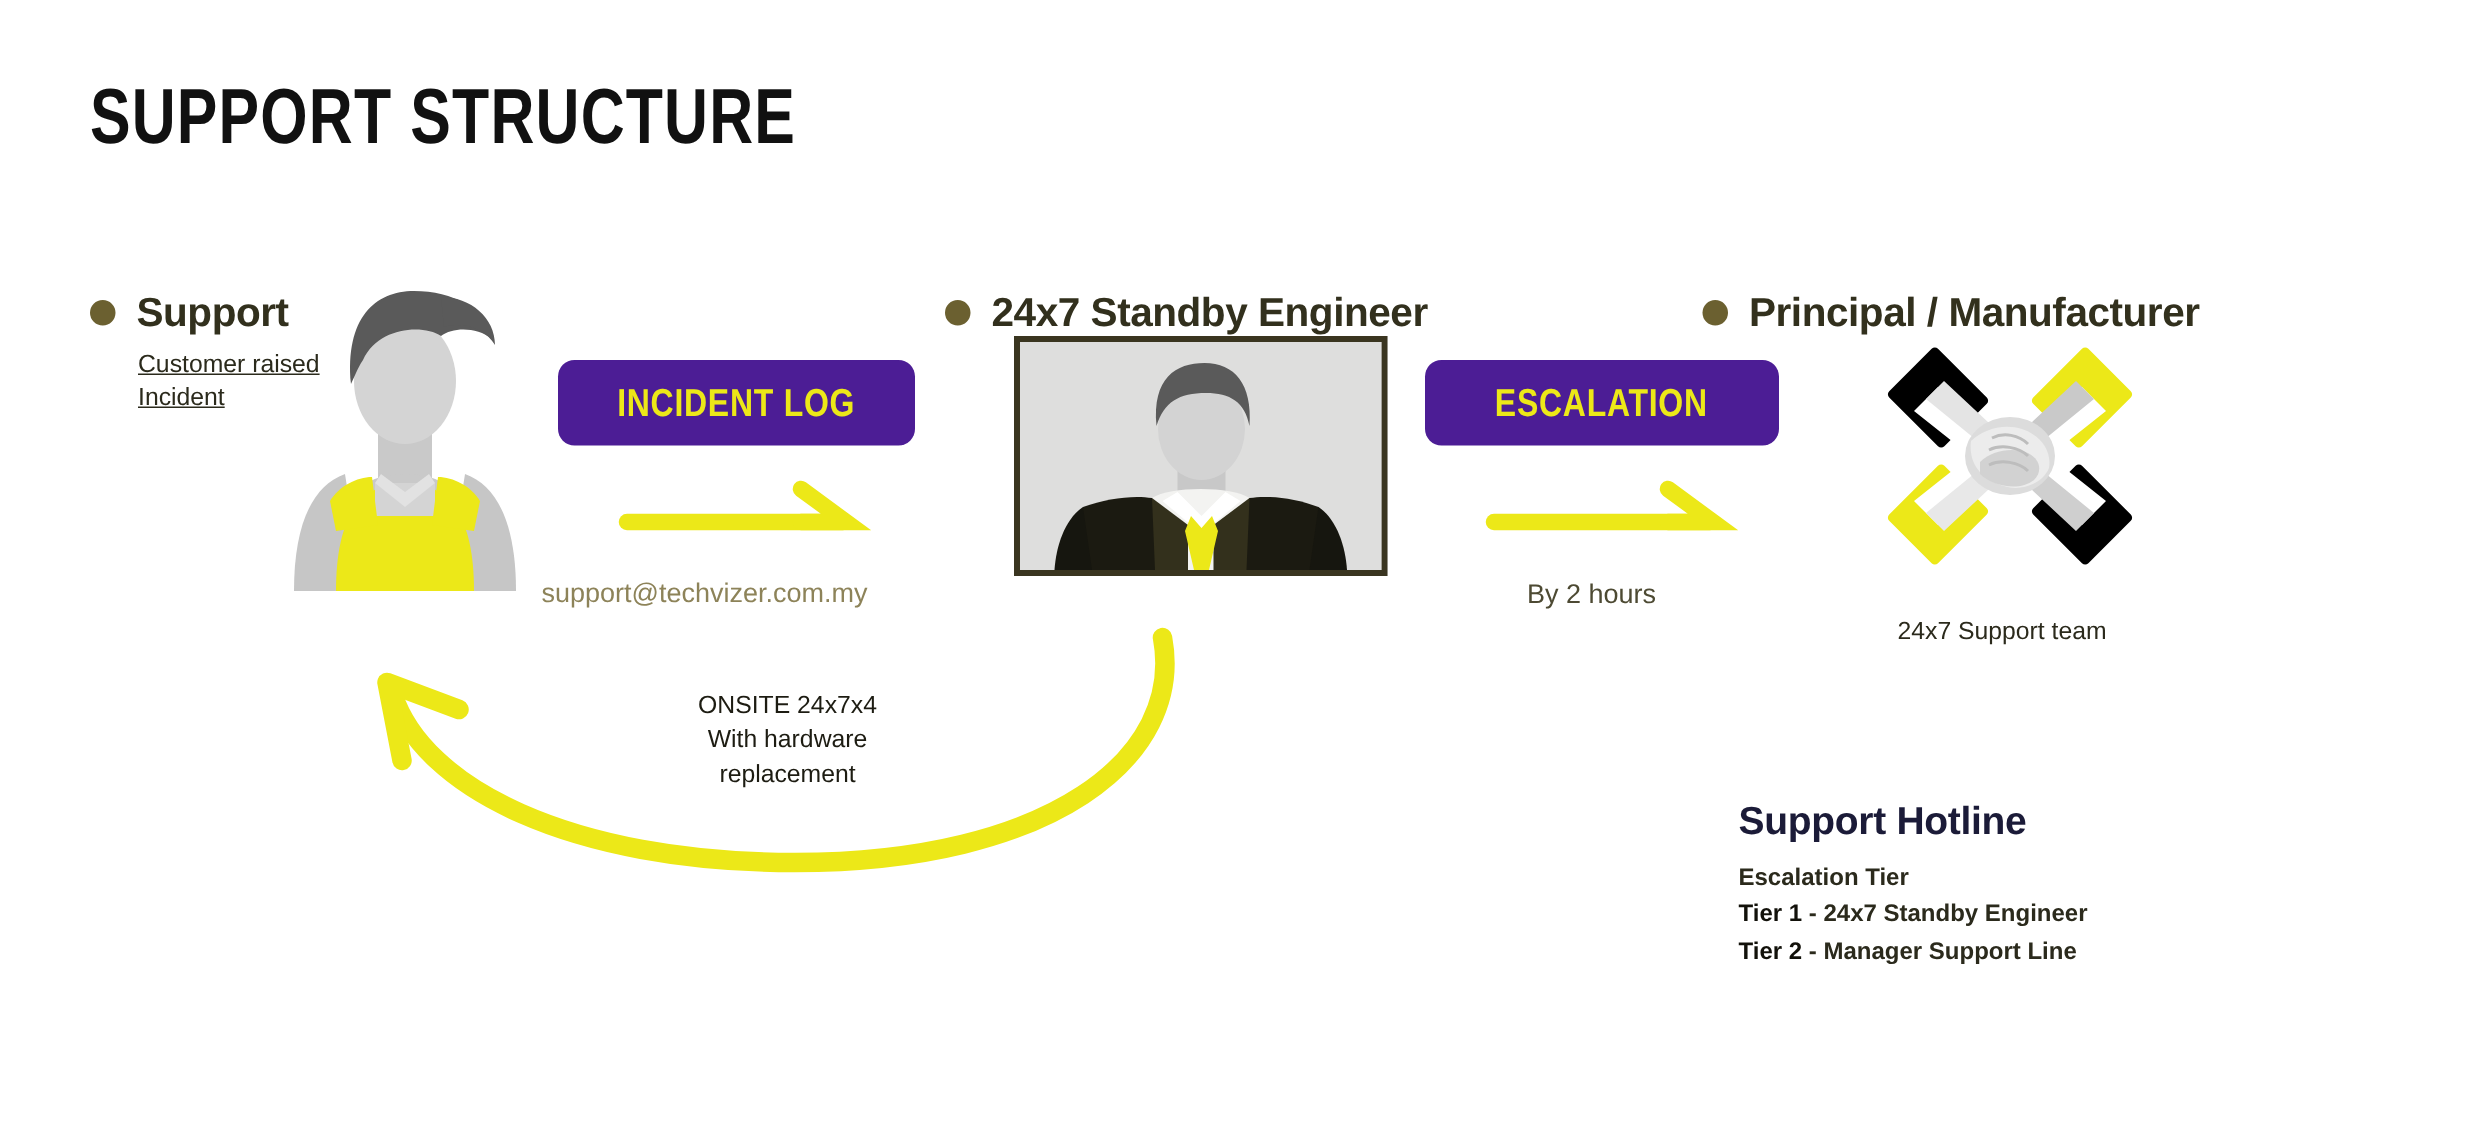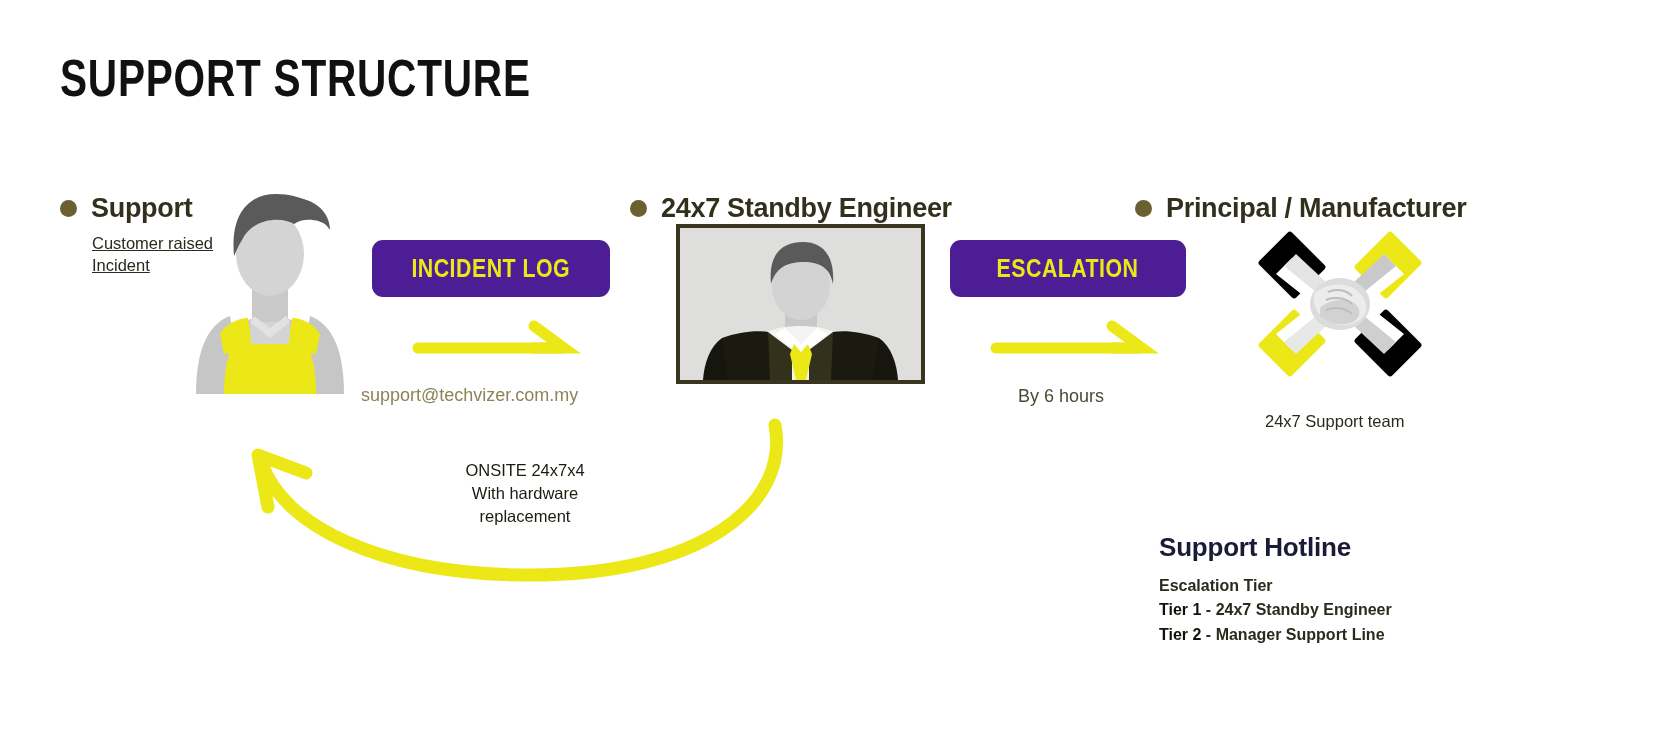--- a/index.html
+++ b/index.html
@@ -187,21 +187,21 @@
   </div>
 
   <div style="position:absolute;left:990px;top:320px;width:162px;height:44px;">
     <svg width="162" height="44" viewBox="0 0 162 44">
       <g stroke="#ece818" stroke-width="11" stroke-linecap="round" fill="none">
         <line x1="6" y1="28" x2="150" y2="28"></line>
         <polyline points="122,6 152,28 122,28"></polyline>
       </g>
     </svg>
   </div>
-  <div class="arrow-caption dark" style="left:1018px;top:386px;">By 6 hours</div>
+  <div class="arrow-caption dark" style="left:1018px;top:386px;">By 2 hours</div>
 
   <div class="col-head" style="left:1135px;top:193px;">
     <span class="bullet"></span>
     <span class="label">Principal / Manufacturer</span>
   </div>
 
   <div style="position:absolute;left:1250px;top:224px;width:180px;height:160px;">
     <svg width="180" height="160" viewBox="0 0 180 160">
 
       <rect x="112" y="96" width="52" height="46" rx="3" transform="rotate(45 138 119)" fill="#000000"></rect>

